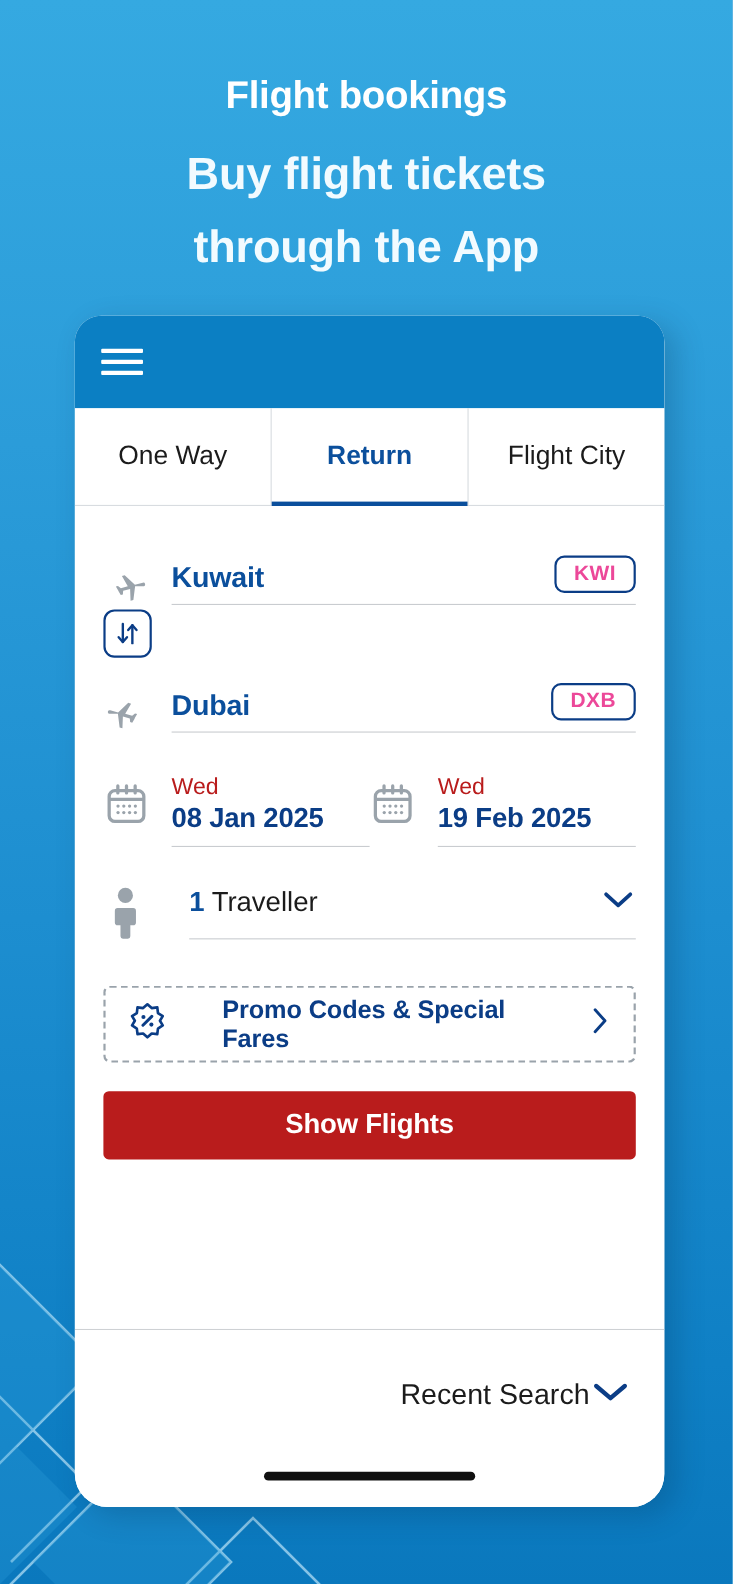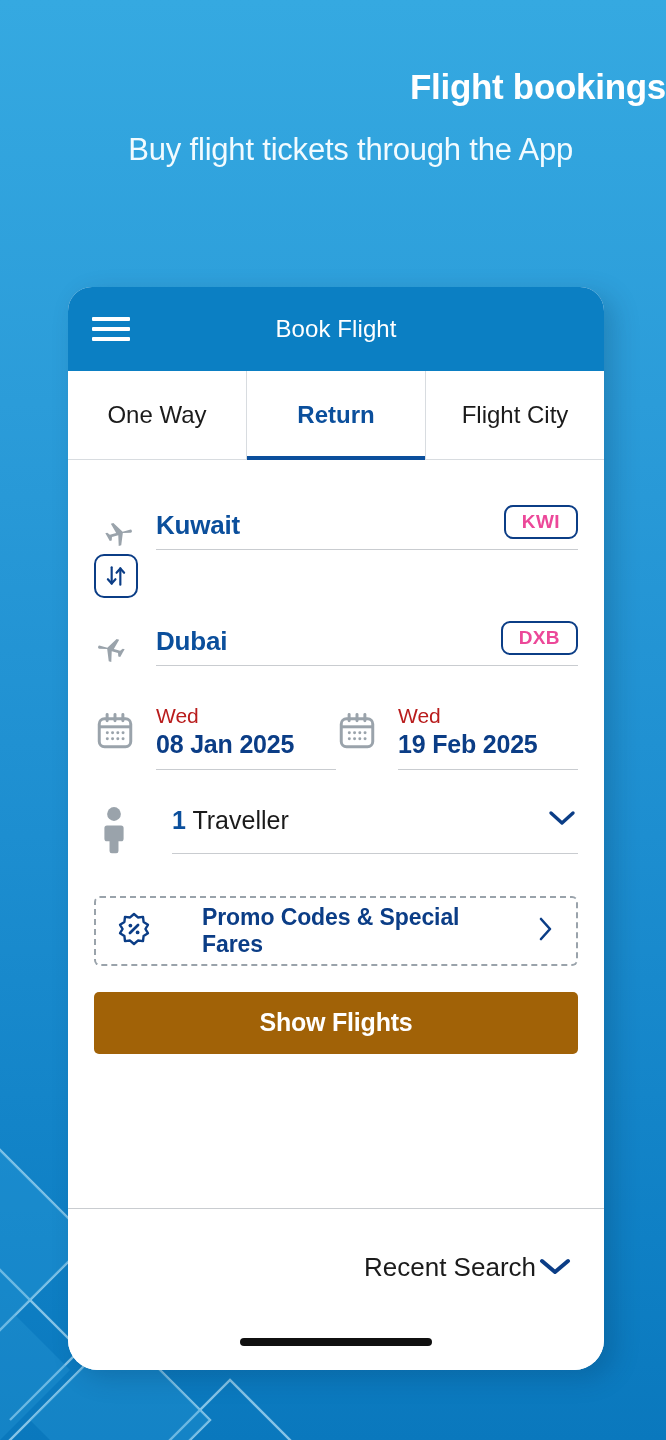--- a/index.html
+++ b/index.html
@@ -31,35 +31,35 @@
     height: 340px;
     pointer-events: none;
   }
 
   
   .promo-head {
     position: absolute;
     top: 68px;
     left: 0;
     width: 666px;
-    text-align: right;
+    text-align: center;
     color: #ffffff;
   }
   .promo-title {
     font-size: 35px;
     font-weight: bold;
     letter-spacing: -0.3px;
     line-height: 1.1;
     margin: 0;
   }
   .promo-sub {
     margin: 18px auto 0;
     width: 480px;
-    font-size: 31px;
-    font-weight: 400;
+    font-size: 41px;
+    font-weight: 700;
     line-height: 1.62;
     color: #f2fbff;
     letter-spacing: -0.2px;
   }
 
   
   .phone {
     position: absolute;
     left: 68px;
     top: 287px;
@@ -292,21 +292,21 @@
     font-weight: bold;
     color: #0b3d86;
     margin-left: 16px;
     letter-spacing: -0.1px;
   }
 
   
   .cta {
     margin: 26px 0 0;
     height: 62px;
-    background: #a16207;
+    background: #b91c1c;
     border-radius: 5px;
     color: #ffffff;
     font-size: 25px;
     font-weight: bold;
     display: flex;
     align-items: center;
     justify-content: center;
     border: none;
     width: 100%;
     font-family: "Liberation Sans", sans-serif;
@@ -372,21 +372,20 @@
   </div>
 
   <div class="phone">
 
     <div class="appbar">
       <div class="hamburger">
         <span></span>
           <span></span>
           <span></span>
       </div>
-      <div class="appbar-title">Book Flight</div>
     </div>
 
     <div class="tabs">
       <div class="tab">
         <span>One Way</span>
       </div>
       <div class="tab active">
         <span>Return</span>
       </div>
       <div class="tab">

